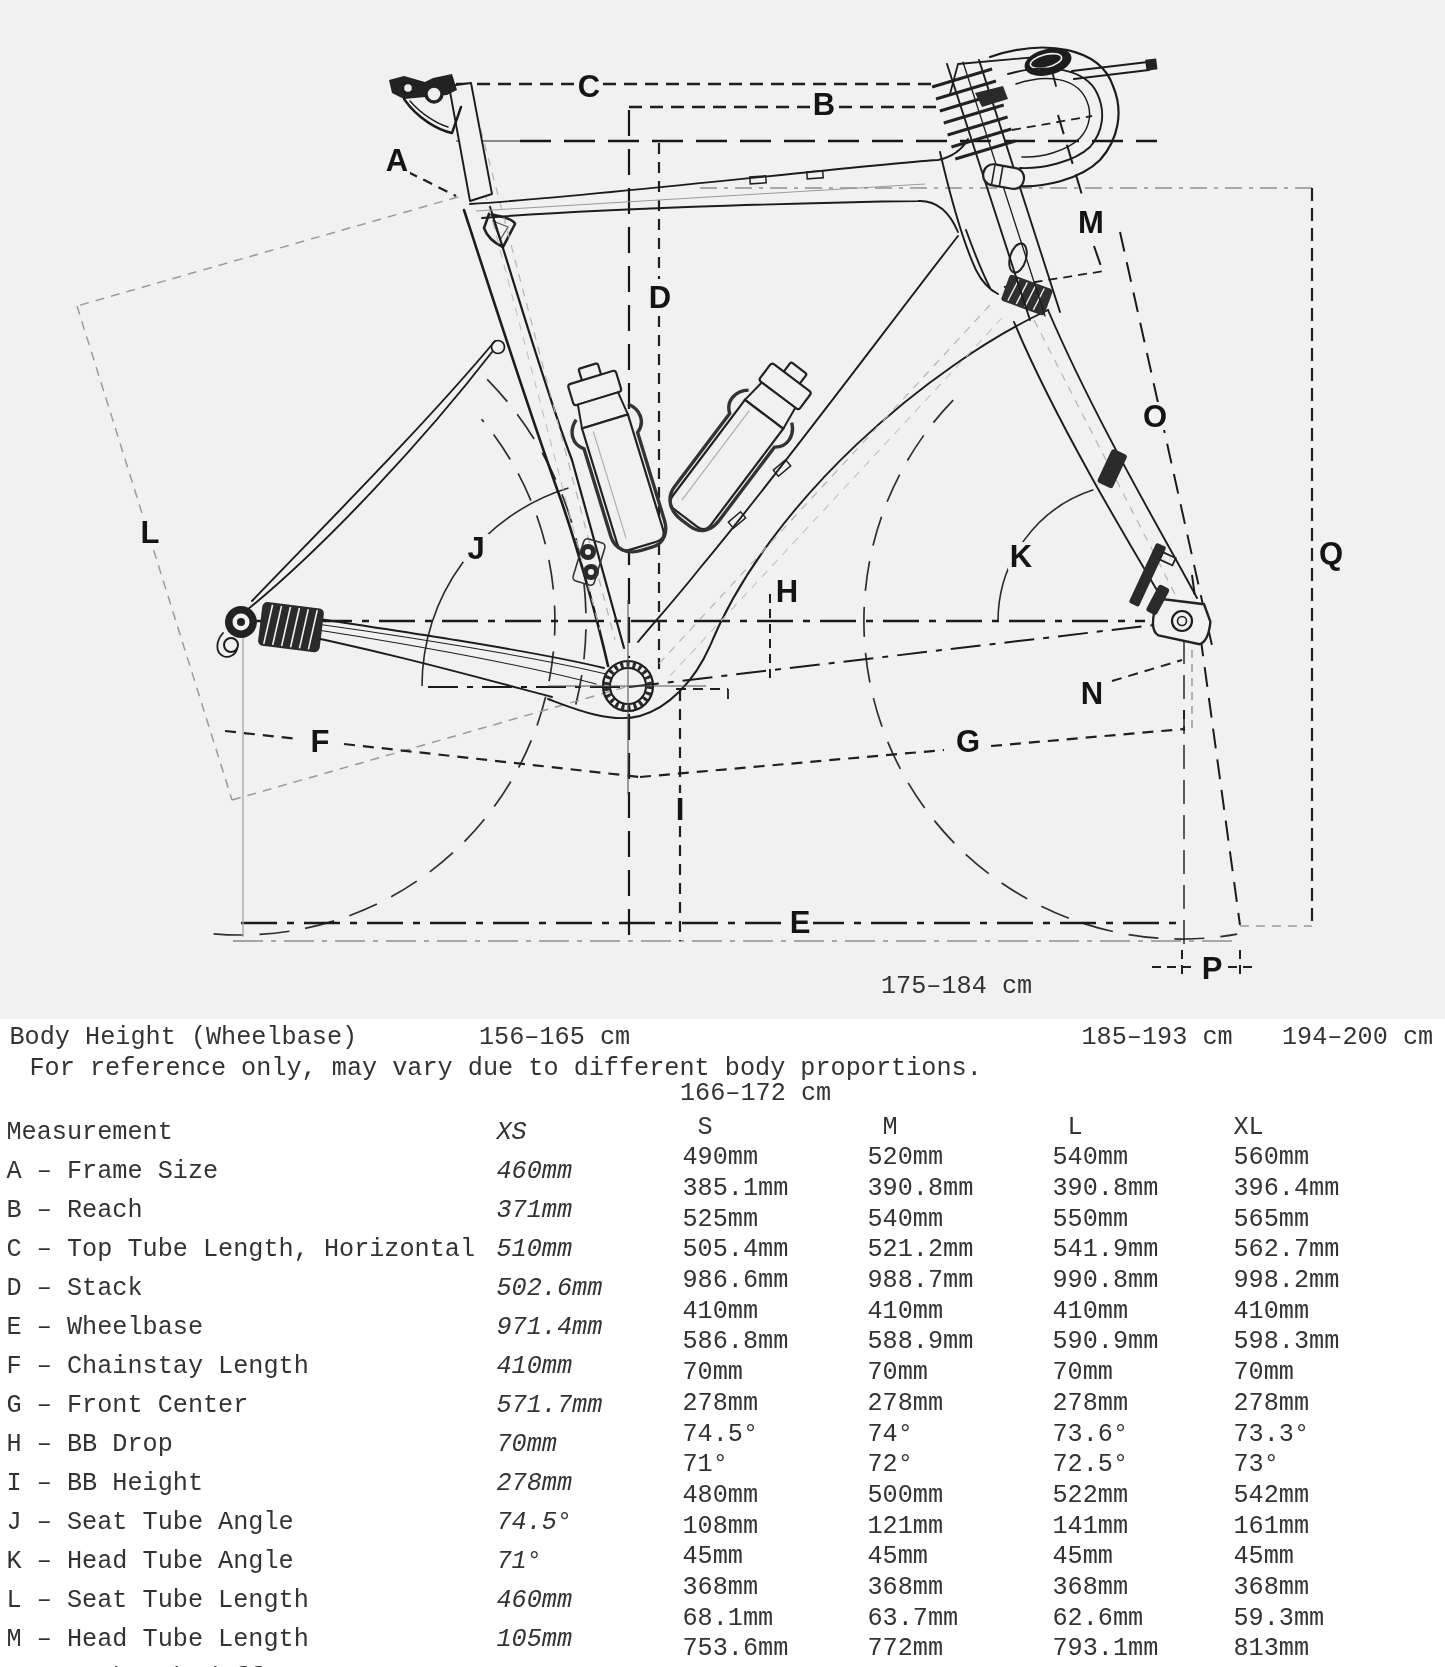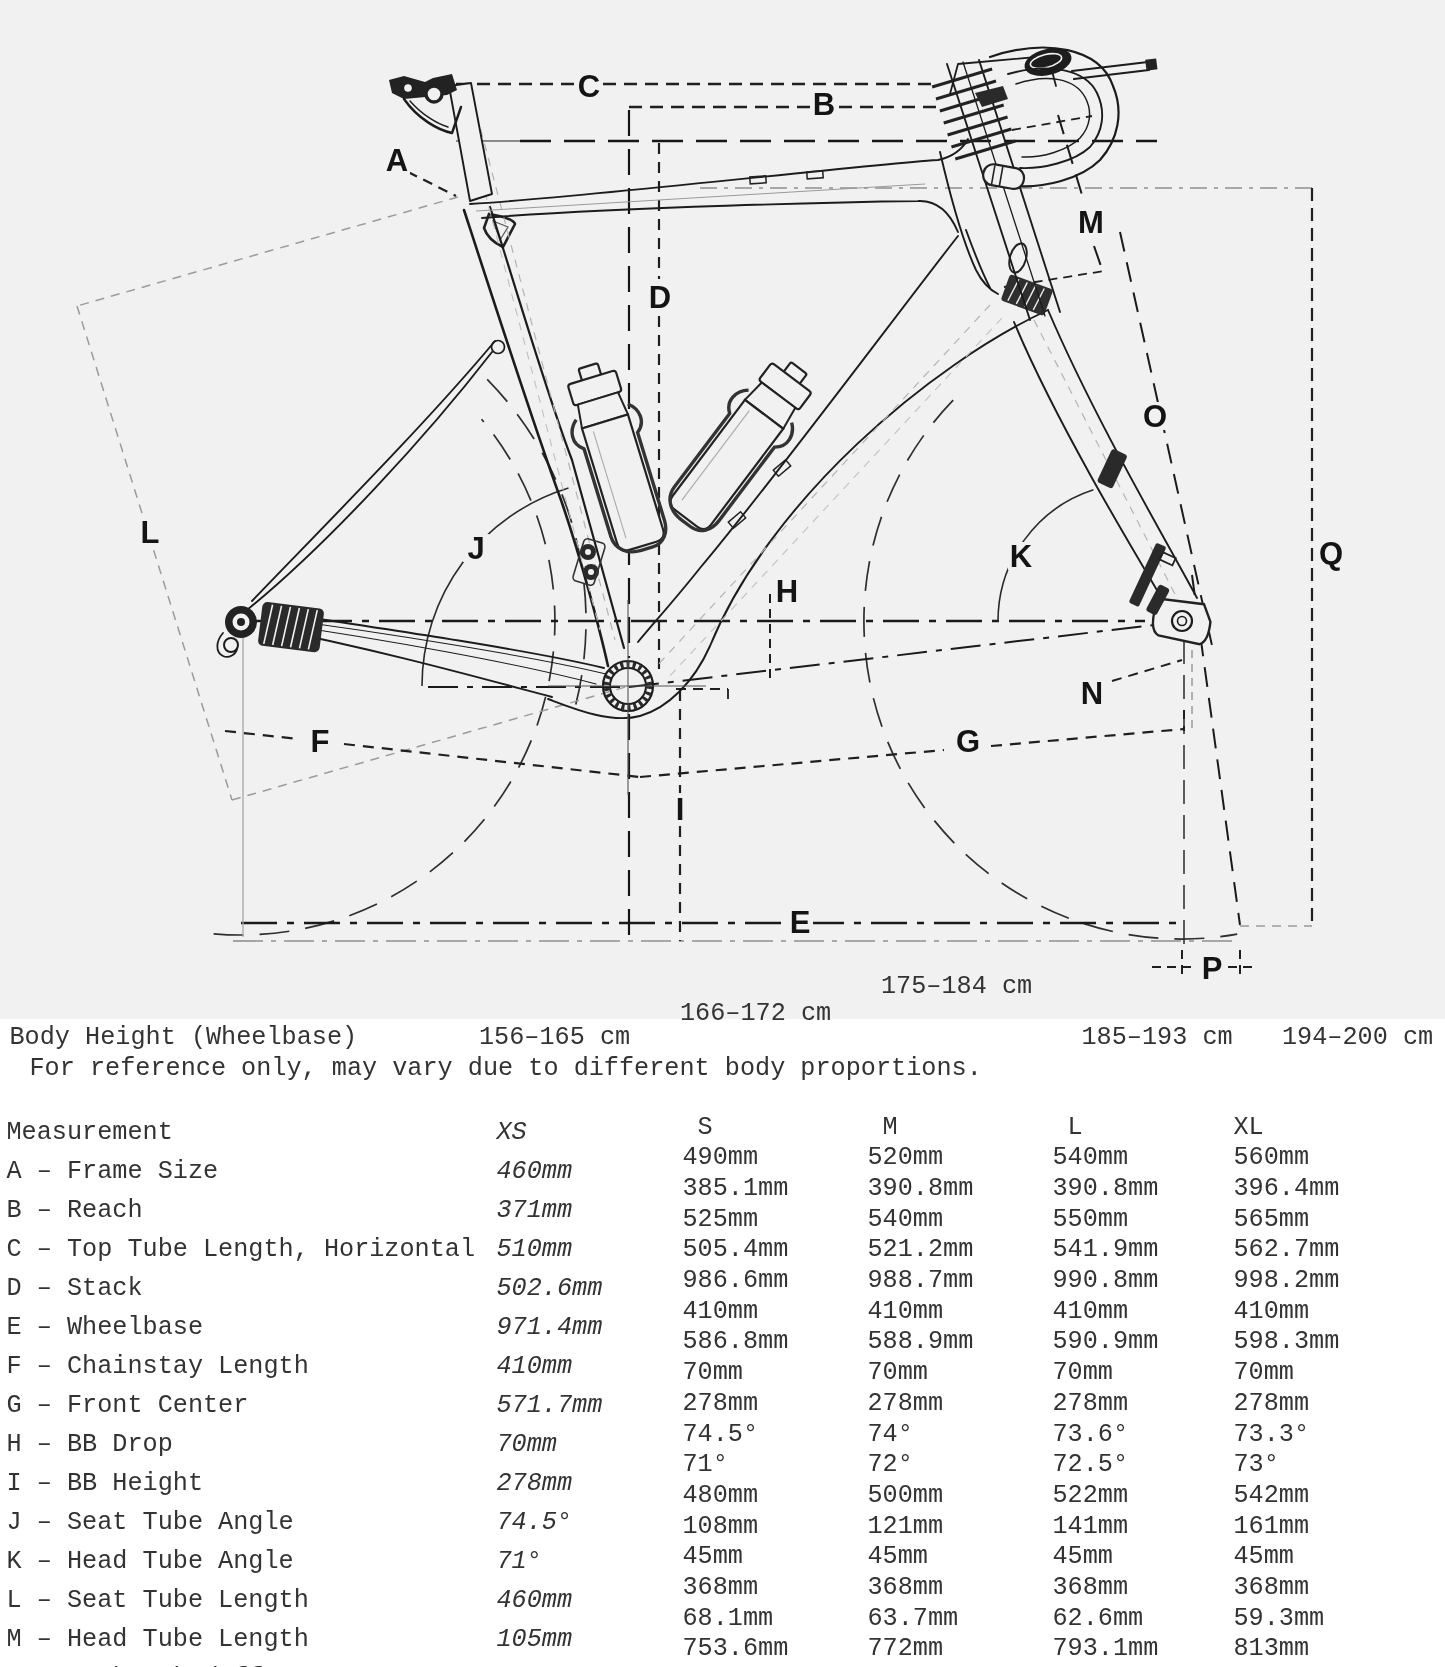--- a/index.html
+++ b/index.html
@@ -225,21 +225,21 @@
 <rect x="1142" y="402" width="26" height="28" fill="#f1f1f2"></rect>
 <text x="1155" y="416" font-family="Liberation Sans, sans-serif" font-size="31" font-weight="bold" fill="#141414" text-anchor="middle" dominant-baseline="central">O</text>
 <rect x="1199" y="954" width="26" height="28" fill="#f1f1f2"></rect>
 <text x="1212" y="968" font-family="Liberation Sans, sans-serif" font-size="31" font-weight="bold" fill="#141414" text-anchor="middle" dominant-baseline="central">P</text>
 <rect x="1318" y="539" width="26" height="28" fill="#f1f1f2"></rect>
 <text x="1331" y="553" font-family="Liberation Sans, sans-serif" font-size="31" font-weight="bold" fill="#141414" text-anchor="middle" dominant-baseline="central">Q</text>
 </svg>
 </div>
 <div class="t" style="left:9.5px;top:1023.0px;line-height:30.5px;">Body Height (Wheelbase)</div>
 <div class="t" style="left:479px;top:1023.0px;line-height:30.5px;">156–165 cm</div>
-<div class="t" style="left:680px;top:999px;line-height:30.5px;">166–172 cm</div>
+<div class="t" style="left:680px;top:1079px;line-height:30.5px;">166–172 cm</div>
 <div class="t" style="left:881px;top:972px;line-height:30.5px;">175–184 cm</div>
 <div class="t" style="left:1081.5px;top:1023.0px;line-height:30.5px;">185–193 cm</div>
 <div class="t" style="left:1282px;top:1023.0px;line-height:30.5px;">194–200 cm</div>
 <div class="t" style="left:9.5px;top:1054.0px;line-height:30.5px;margin-left:20px;">For reference only, may vary due to different body proportions.</div>
 <div class="t" style="left:6.5px;top:1112.5px;line-height:39px;">Measurement
 A – Frame Size
 B – Reach
 C – Top Tube Length, Horizontal
 D – Stack
 E – Wheelbase

